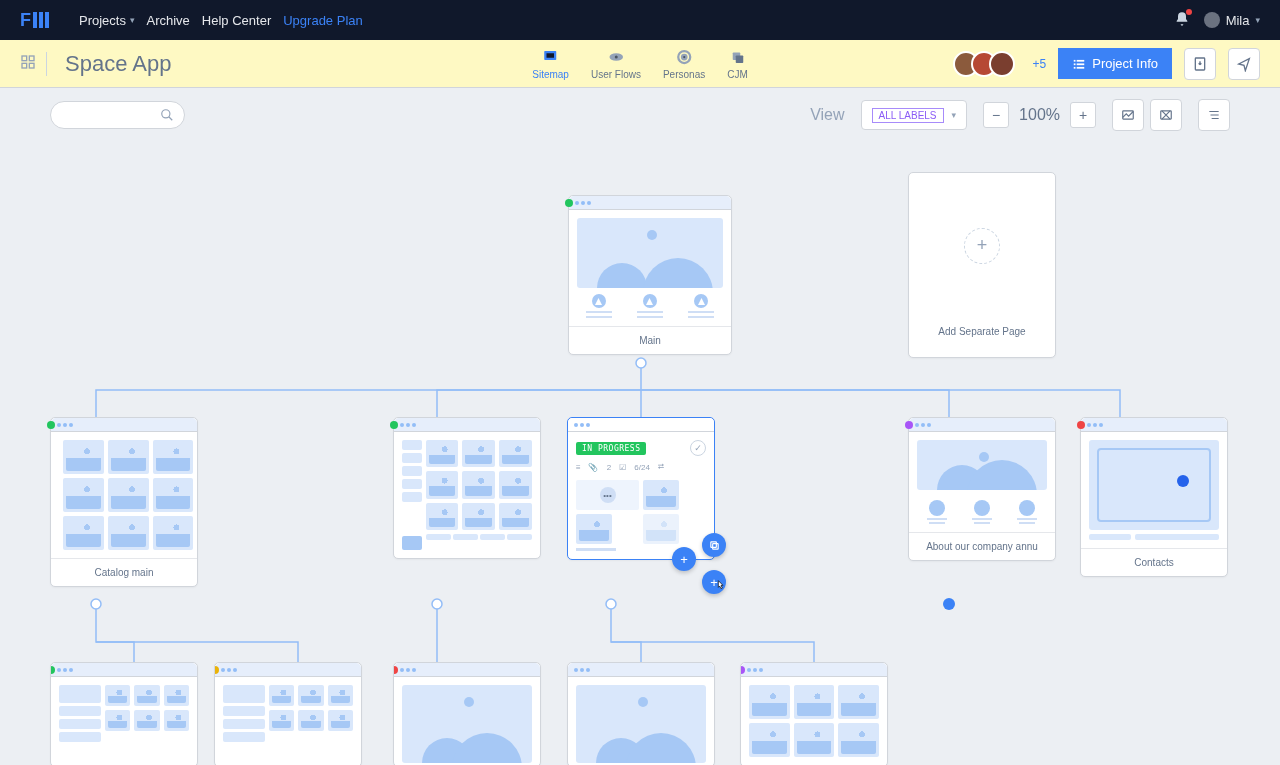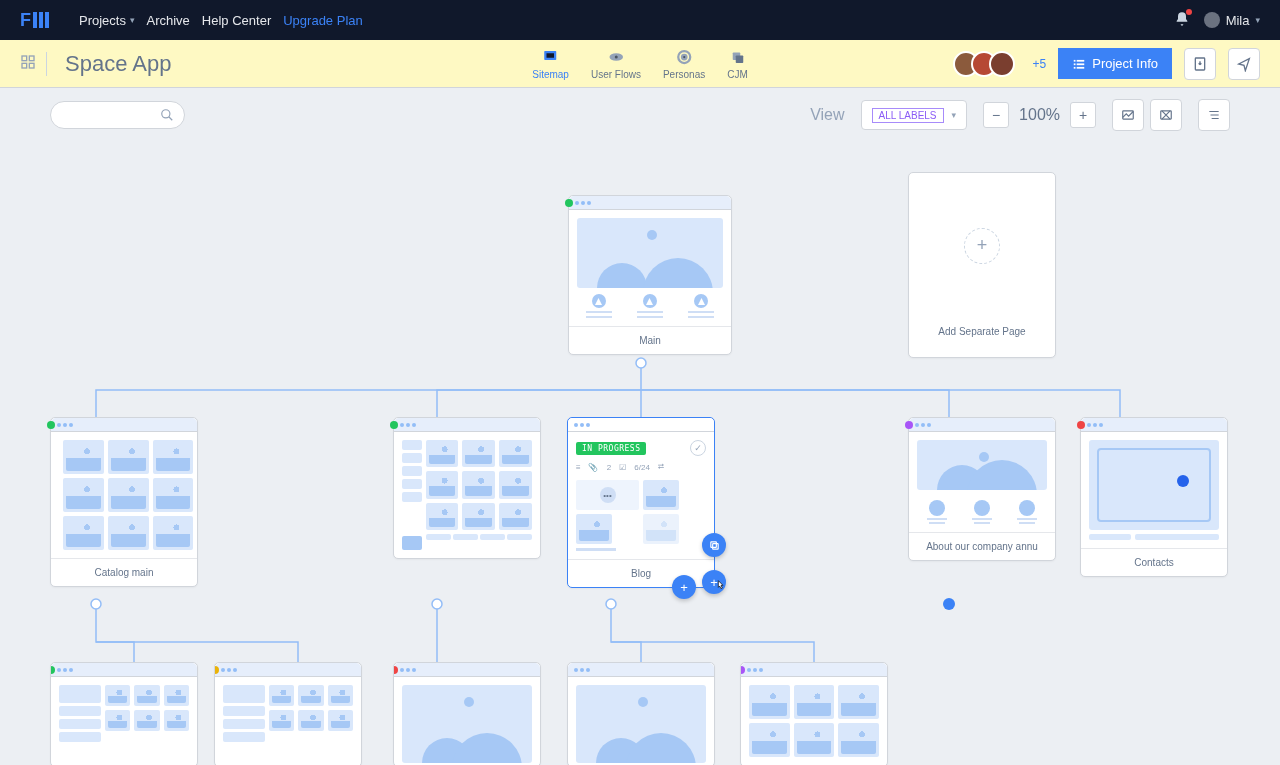--- a/index.html
+++ b/index.html
@@ -441,21 +441,20 @@
       <div style="display:grid;grid-template-columns:1fr 1fr;gap:4px;width:100%;margin-top:8px">
         <div style="background:#eef4fd;height:30px;border-radius:2px;display:flex;align-items:center;justify-content:center">
             <span style="width:16px;height:16px;border-radius:50%;background:#cfdef5;display:flex;align-items:center;justify-content:center;font-size:8px;color:#64748b">•••</span>
           </div>
         <div class="ph-thumb" style="height:30px"></div>
         <div class="ph-thumb" style="height:30px"></div>
         <div class="ph-thumb" style="height:30px;opacity:0.5"></div>
       </div>
       <div class="ph-line" style="width:40px;height:3px;margin-top:4px"></div>
     </div>
-    <div class="node-title">Blog</div>
     <div class="node-action" style="right:-12px;top:115px">
         <svg width="11" height="11" viewBox="0 0 24 24" fill="none" stroke="#fff" stroke-width="2.5">
           <rect x="8" y="8" width="12" height="12" rx="1"></rect>
           <rect x="4" y="4" width="12" height="12" rx="1"></rect>
         </svg>
       </div>
     <div class="node-action" style="right:-12px;top:152px">+</div>
     <div class="node-action" style="left:104px;bottom:-12px">+</div>
     <svg class="cursor-hand" style="left:145px;top:160px" viewBox="0 0 24 24" fill="#000">
         <path d="M8 4v10l2-2 2 4 2-1-2-4h3z" fill="#fff" stroke="#000"></path>

